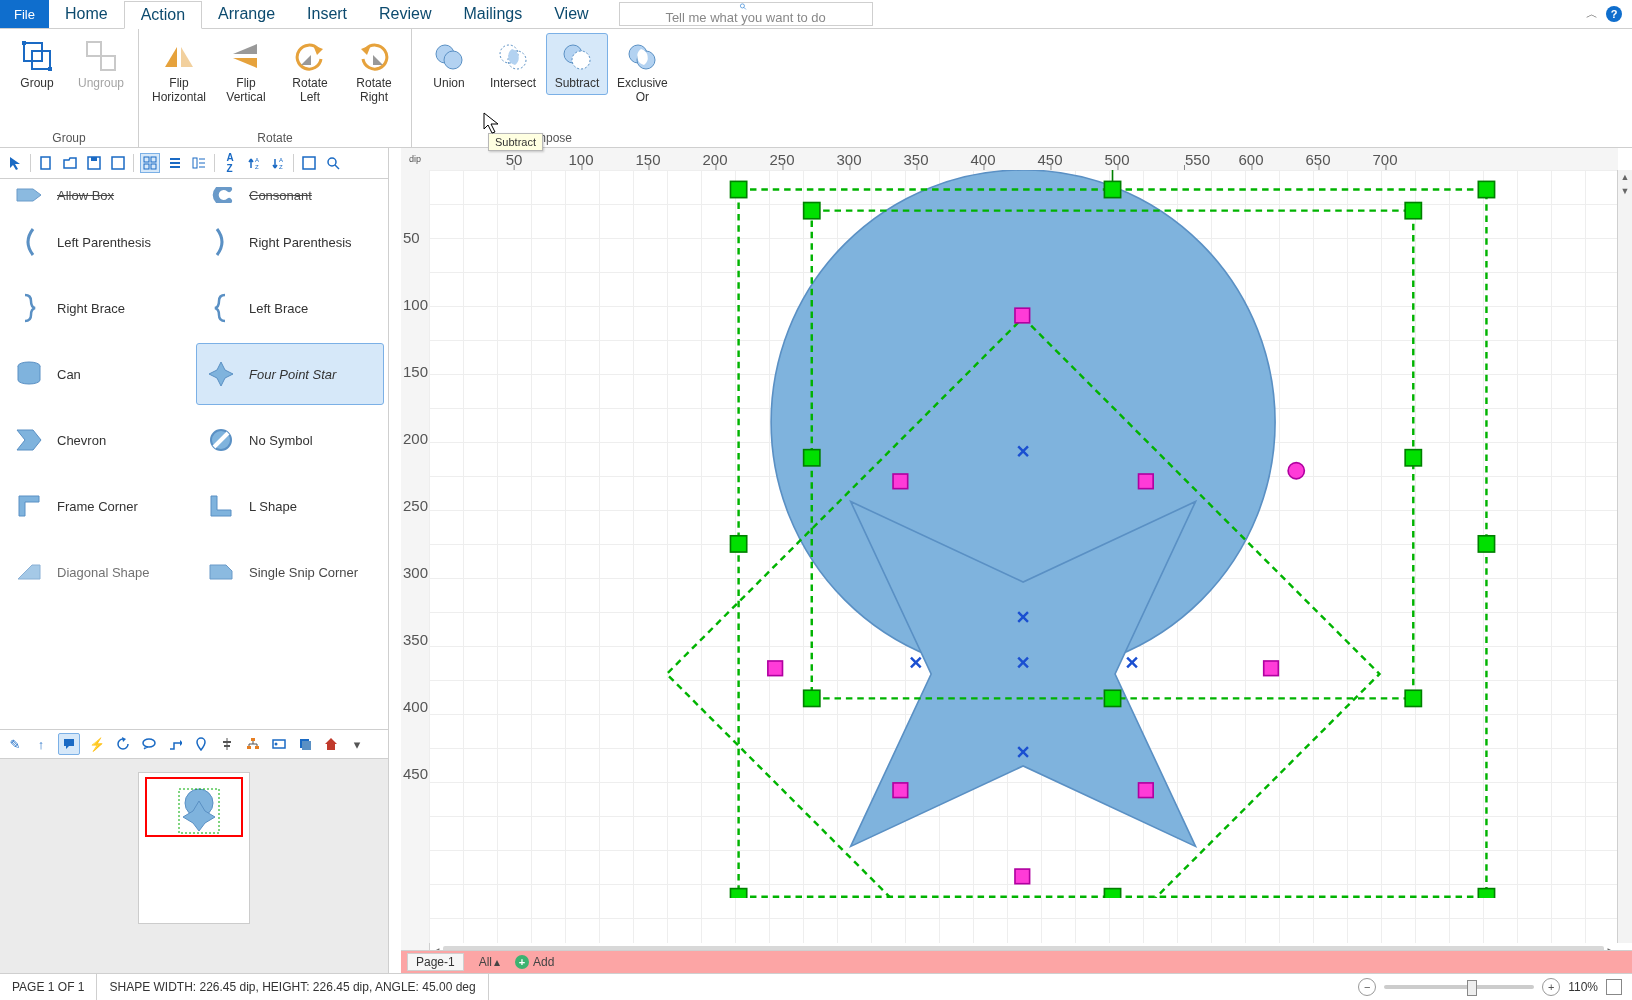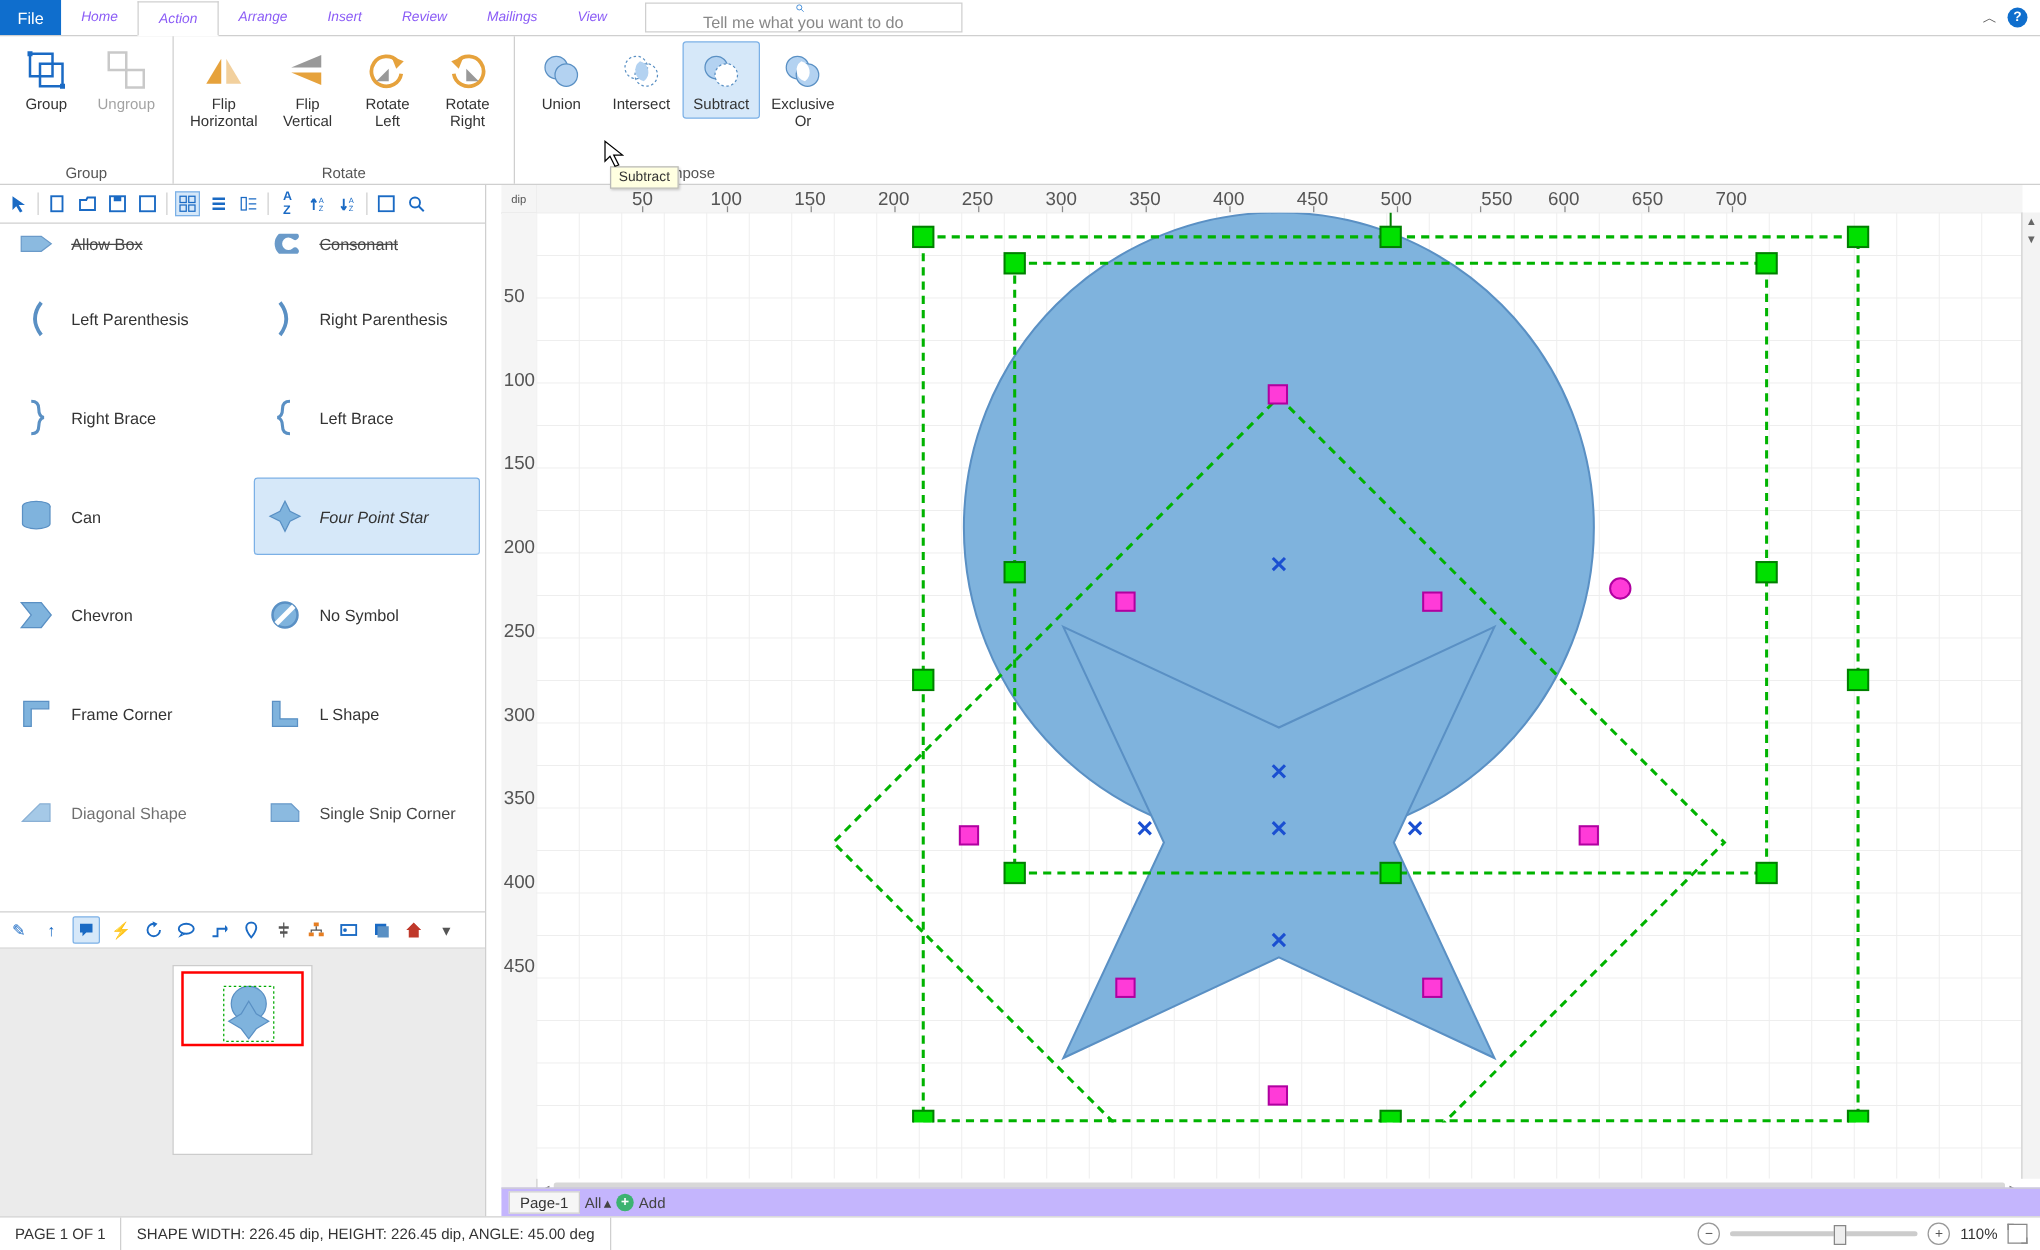--- a/index.html
+++ b/index.html
@@ -14,21 +14,21 @@
     font-family: "Segoe UI", Arial, sans-serif;
     font-size:13px;
     color:var(--text);
   }
   html,body{margin:0;padding:0;height:100%;width:100%;overflow:hidden;background:#fff;}
   body{display:flex;flex-direction:column;}
 
   
   .menubar{display:flex;align-items:stretch;height:28px;border-bottom:1px solid var(--border);}
   .file-tab{background:var(--accent-blue);color:#fff;display:flex;align-items:center;padding:0 14px;font-size:13px;}
-  .menu-tab{display:flex;align-items:center;padding:0 16px;background:#fff;font-size:11px;color:#8b5cf6;cursor:default;font-style:italic;}
+  .menu-tab{display:flex;align-items:center;padding:0 16px;background:#fff;font-size:16px;color:#0c4a6e;cursor:default;}
   .menu-tab.active{border:1px solid var(--border);border-bottom:1px solid #fff;position:relative;top:1px;background:#fff;}
   .search-box{margin-left:14px;display:flex;align-items:center;border:1px solid var(--border);height:22px;align-self:center;width:240px;padding:0 6px;color:#888;flex-direction:column;}
   .search-box svg{width:14px;height:14px;margin-right:6px;stroke:var(--accent-blue);fill:none;stroke-width:2;}
   .menubar .spacer{flex:1;}
   .menubar .right-icons{display:flex;align-items:center;gap:8px;padding-right:10px;}
   .right-icons .chev{font-size:12px;color:#555;}
   .right-icons .help{width:16px;height:16px;border-radius:50%;background:var(--accent-blue);color:#fff;display:flex;align-items:center;justify-content:center;font-size:11px;font-weight:bold;}
 
   
   .ribbon{display:flex;height:118px;border-bottom:1px solid var(--border);}
@@ -45,21 +45,21 @@
   svg{display:block;}
 
   
   .workspace{flex:1;display:flex;min-height:0;}
   .sidebar{width:388px;display:flex;flex-direction:column;border-right:1px solid var(--border);min-height:0;}
   .side-toolbar{height:30px;border-bottom:1px solid var(--border);display:flex;align-items:center;padding:0 6px;gap:6px;}
   .side-toolbar .tb{width:18px;height:18px;display:flex;align-items:center;justify-content:center;color:var(--accent-blue);}
   .side-toolbar .sep{width:1px;height:18px;background:var(--border);}
   .shapes-pane{flex:1;overflow:hidden;position:relative;border-bottom:1px solid var(--border);}
   .shapes-scroll{position:absolute;inset:0;overflow-y:auto;padding:4px;}
-  .shape-grid{display:grid;grid-template-columns:1fr 1fr;gap:17px;}
+  .shape-grid{display:grid;grid-template-columns:1fr 1fr;gap:4px;}
   .shape-item{display:flex;align-items:center;height:60px;padding:0 8px;gap:12px;border:1px solid transparent;border-radius:3px;}
   .shape-item.selected{background:var(--blue-lighter);border-color:#7bb0e6;font-style:italic;}
   .shape-item .sicon{width:32px;height:32px;display:flex;align-items:center;justify-content:center;}
   .shape-item .slabel{font-size:13px;}
   .shapes-pane::-webkit-scrollbar{width:14px;}
   .shapes-scroll::-webkit-scrollbar{width:14px;}
   .shapes-scroll::-webkit-scrollbar-thumb{background:#c8c8c8;border-radius:3px;}
 
   .side-toolbar2{height:28px;border-bottom:1px solid var(--border);display:flex;align-items:center;padding:0 6px;gap:8px;}
   .side-toolbar2 .tb{width:18px;height:18px;display:flex;align-items:center;justify-content:center;}
@@ -89,21 +89,21 @@
     background-size:34px 34px;
   }
   .drawing{position:absolute;inset:0;}
 
   .vscroll{position:absolute;right:0;top:22px;bottom:30px;width:14px;background:#f3f3f3;border-left:1px solid var(--border);}
   .vscroll .up,.vscroll .down{height:14px;display:flex;align-items:center;justify-content:center;font-size:9px;color:#666;}
   .hscroll-row{position:absolute;left:28px;right:14px;bottom:14px;height:16px;display:flex;align-items:center;}
   .hscroll-row .harrow{width:14px;text-align:center;font-size:9px;color:#666;}
   .hscroll-row .htrack{flex:1;height:10px;background:#d8d8d8;border-radius:2px;position:relative;}
 
-  .page-tabs{position:absolute;left:0;right:0;bottom:0;height:22px;display:flex;align-items:center;gap:4px;padding-left:6px;border-top:1px solid var(--border);background:#c4b5fd;text-align:right;}
+  .page-tabs{position:absolute;left:0;right:0;bottom:0;height:22px;display:flex;align-items:center;gap:15px;padding-left:6px;border-top:1px solid var(--border);background:#fca5a5;text-align:right;}
   .page-tab{border:1px solid var(--border);padding:1px 8px;font-size:12px;background:#f6f6f6;}
   .page-tabs .all{font-size:12px;color:#444;display:flex;align-items:center;gap:2px;}
   .page-tabs .addbtn{display:flex;align-items:center;gap:4px;font-size:12px;color:#444;}
   .page-tabs .plus{width:14px;height:14px;border-radius:50%;background:#3cb371;color:#fff;display:flex;align-items:center;justify-content:center;font-size:11px;font-weight:bold;}
 
   .tooltip{position:absolute;background:#ffffe1;border:1px solid #b8b8b8;padding:2px 6px;font-size:11px;box-shadow:1px 1px 2px rgba(0,0,0,.2);z-index:50;}
 
   
   .statusbar{height:26px;border-top:1px solid var(--border);display:flex;align-items:center;font-size:12px;}
   .statusbar .cell{padding:0 12px;border-right:1px solid var(--border);height:100%;display:flex;align-items:center;}

